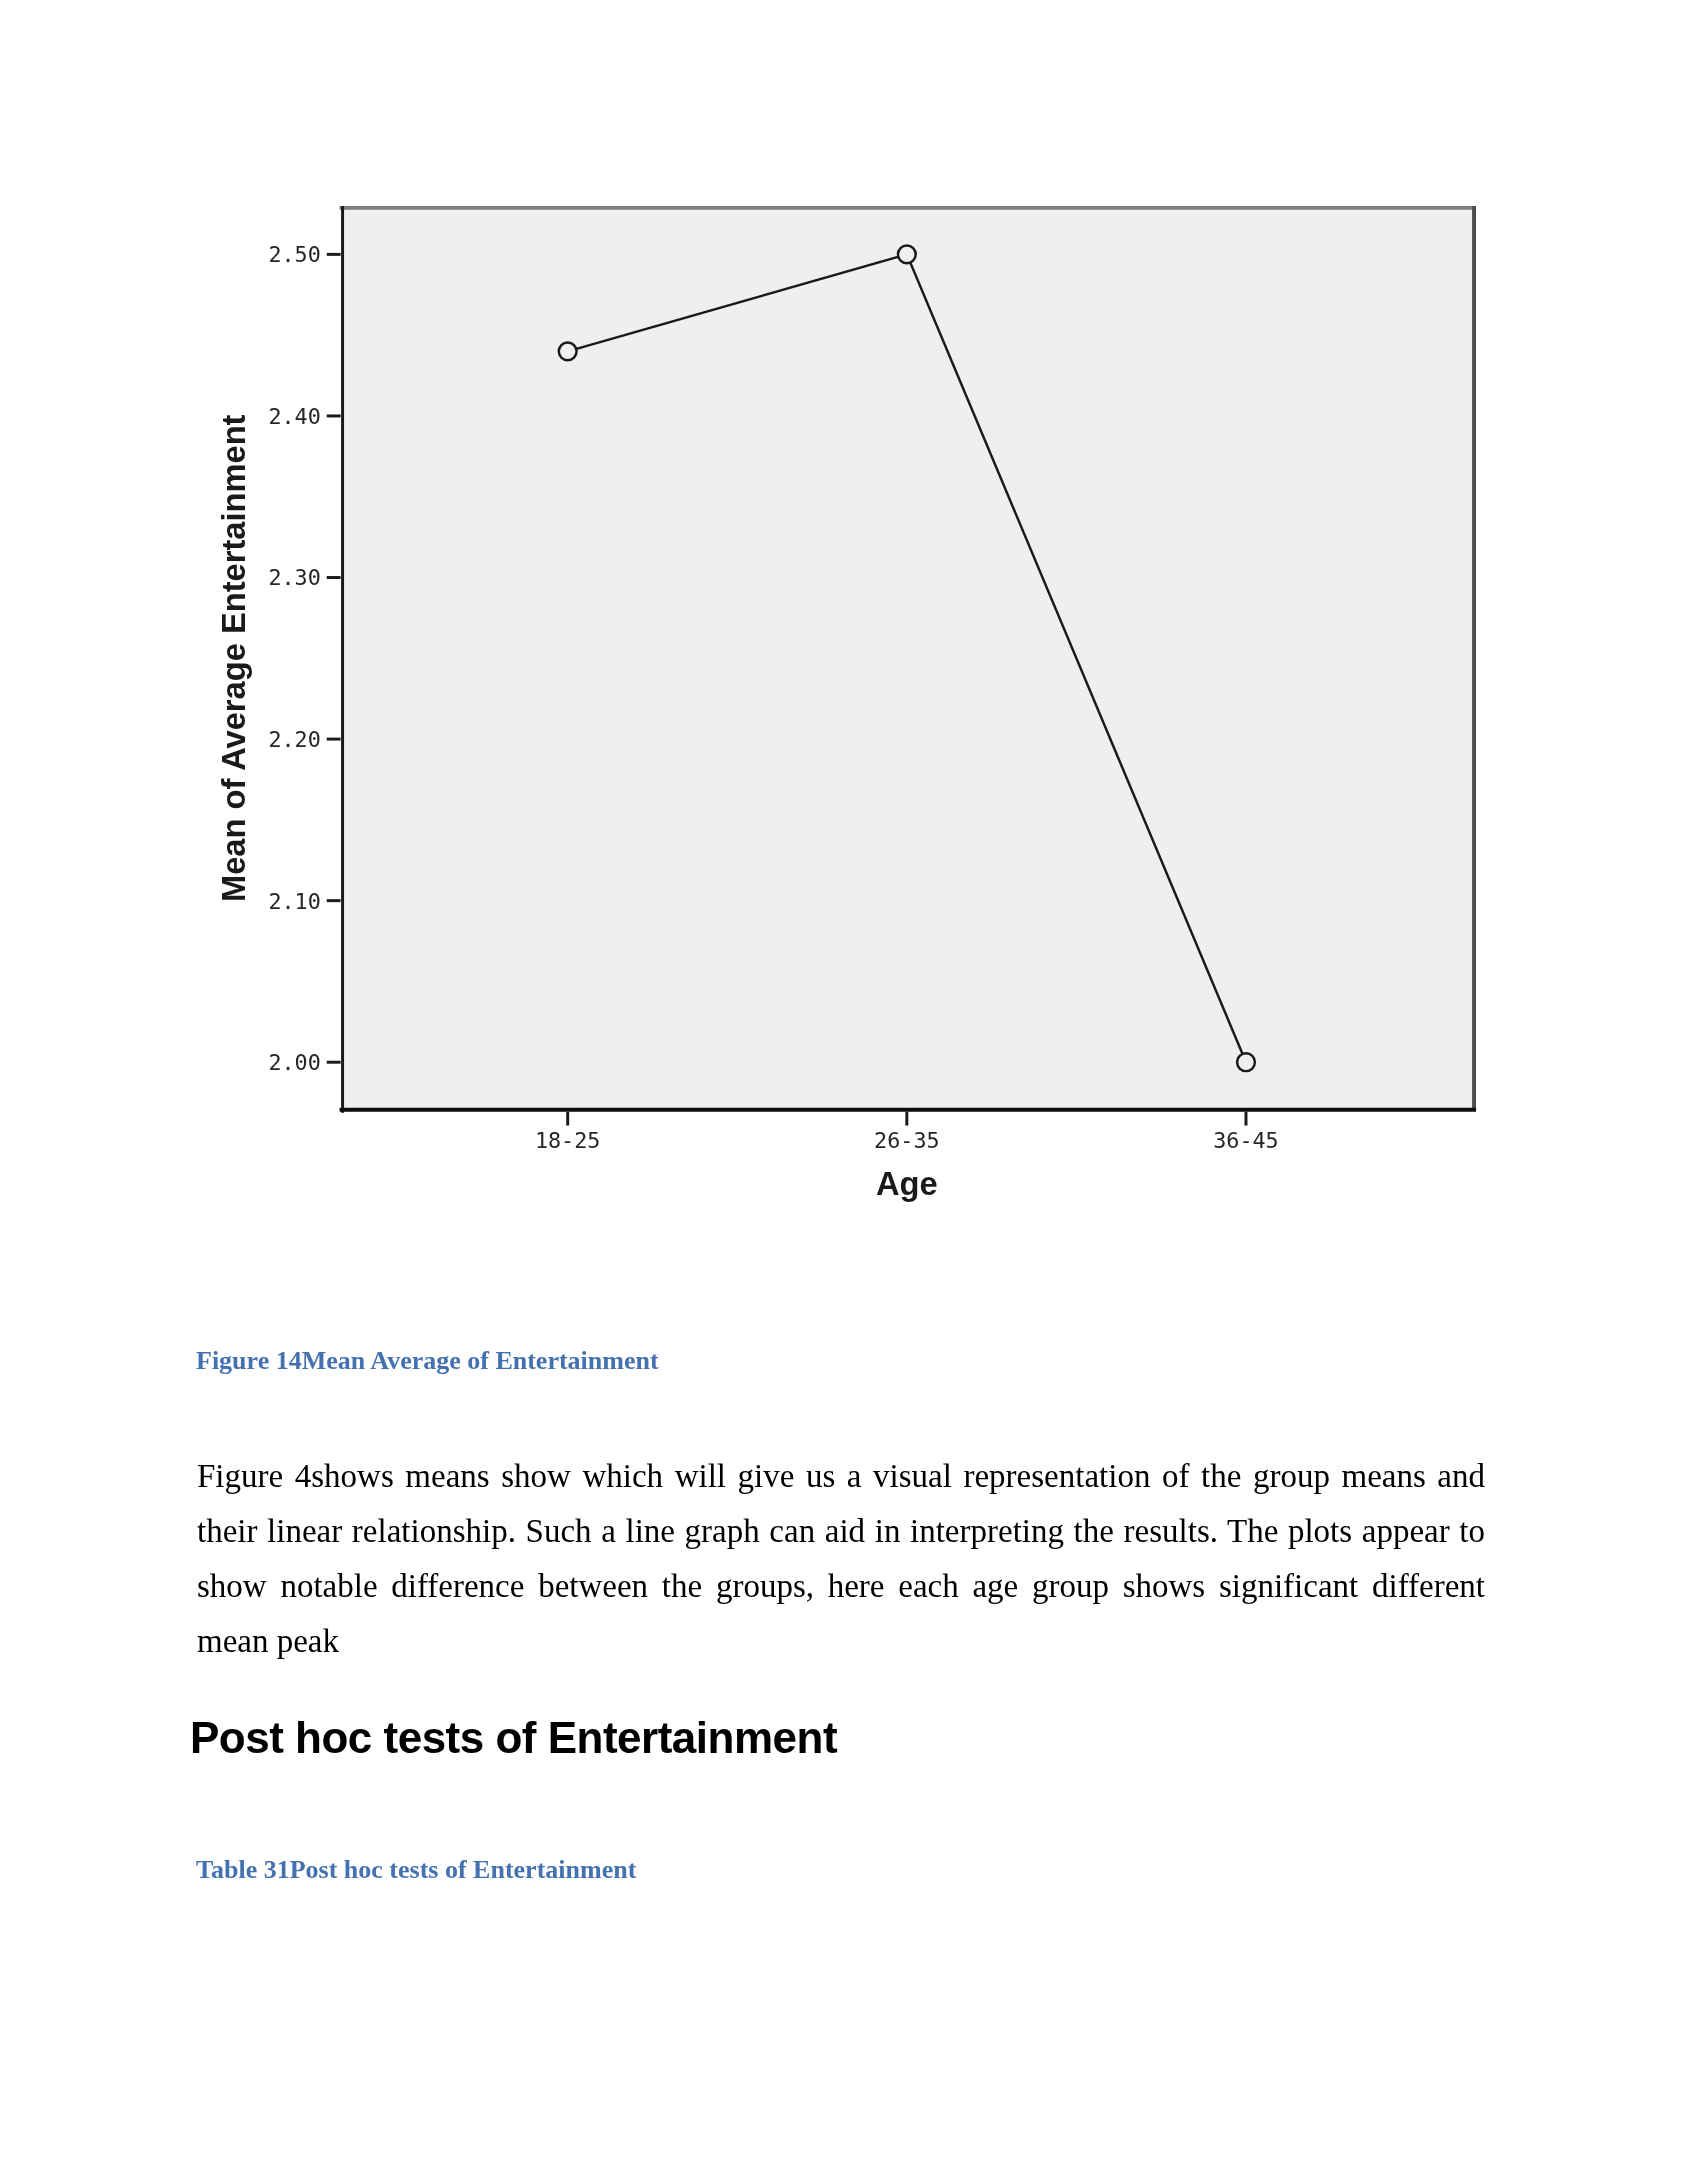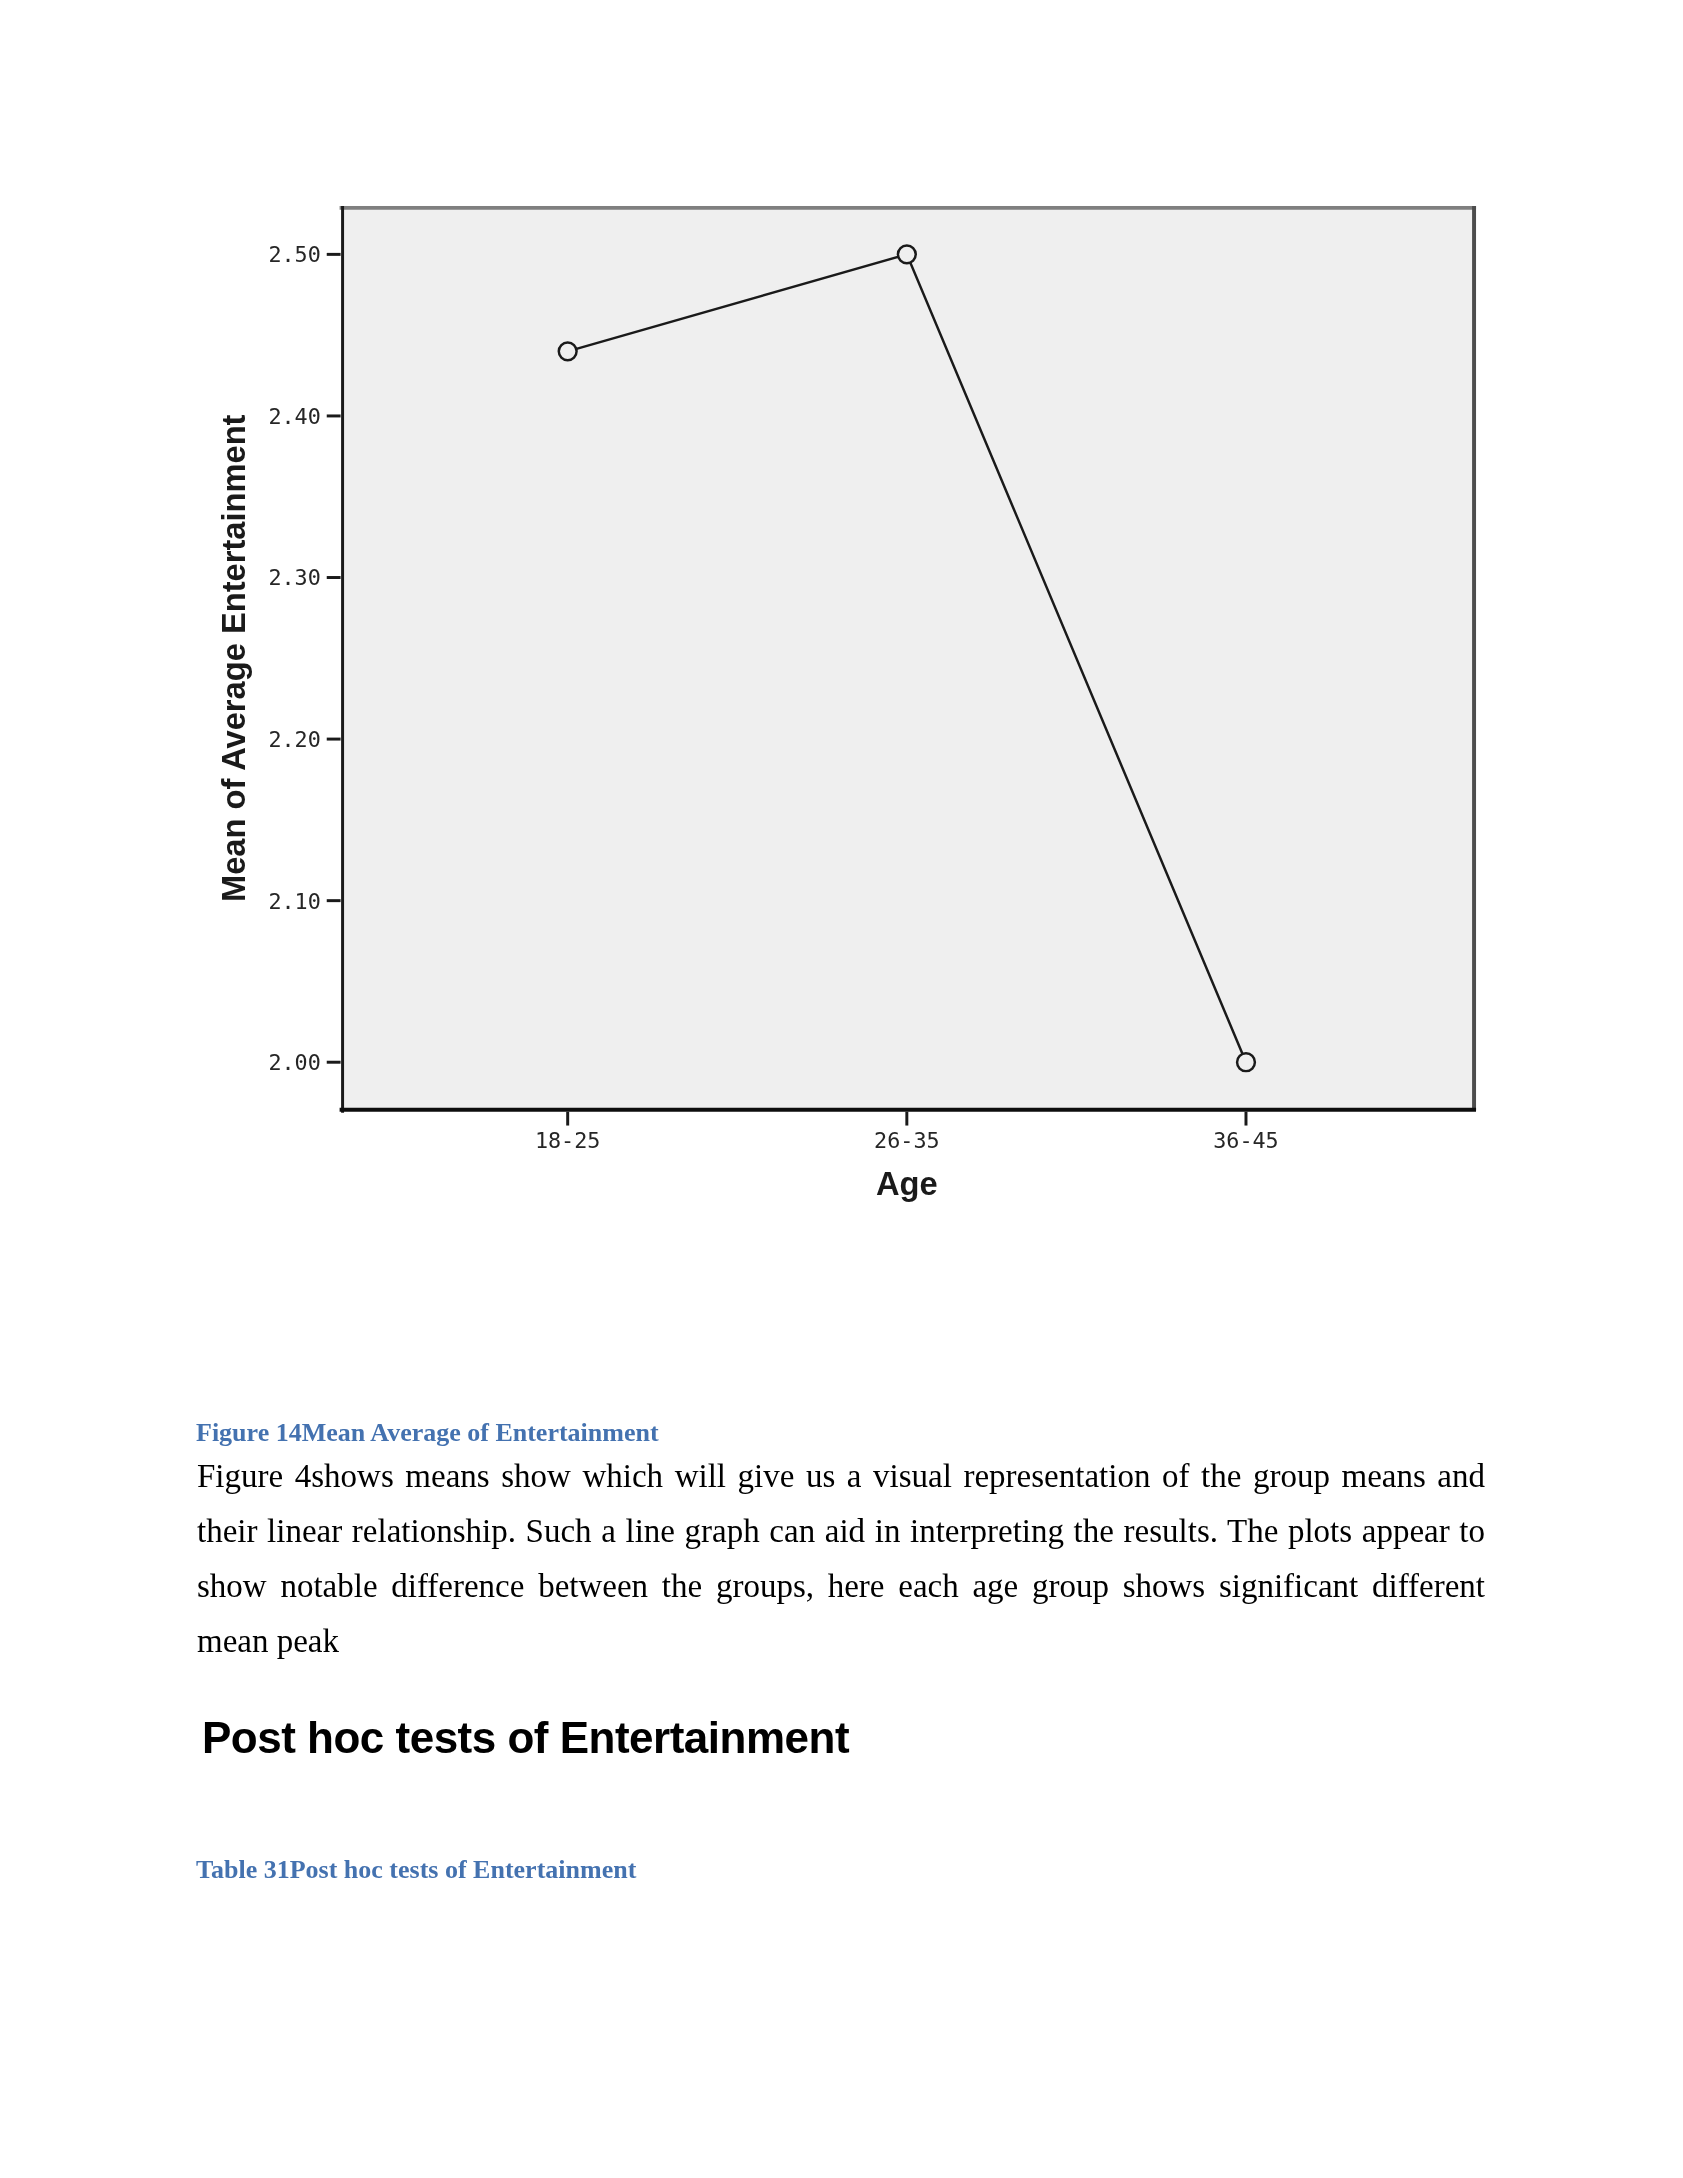--- a/index.html
+++ b/index.html
@@ -33,21 +33,21 @@
   .series-marker{stroke-width:2.5;}
   .fig-caption, .tbl-caption{
     position:absolute;
     left:196px;
     font-family:"Liberation Serif", serif;
     font-weight:bold;
     font-size:26px;
     line-height:34px;
     white-space:nowrap;
   }
-  .fig-caption{top:1416px;}
+  .fig-caption{top:1344px;}
   .tbl-caption{top:1853px;}
   .body-par{
     position:absolute;
     left:197px;
     top:1449px;
     width:1288px;
     font-family:"Liberation Serif", serif;
     font-size:33px;
     color:#000000;
   }
@@ -55,21 +55,21 @@
     height:55px;
     line-height:55px;
     white-space:normal;
   }
   .body-par .line.j{
     text-align:justify;
     text-align-last:justify;
   }
   .heading{
     position:absolute;
-    left:202px;
+    left:190px;
     top:1710px;
     margin:0;
     font-family:"Liberation Sans", sans-serif;
     font-weight:700;
     font-size:44px;
     line-height:55px;
     letter-spacing:-0.5px;
     color:#000000;
     white-space:nowrap;
   }

